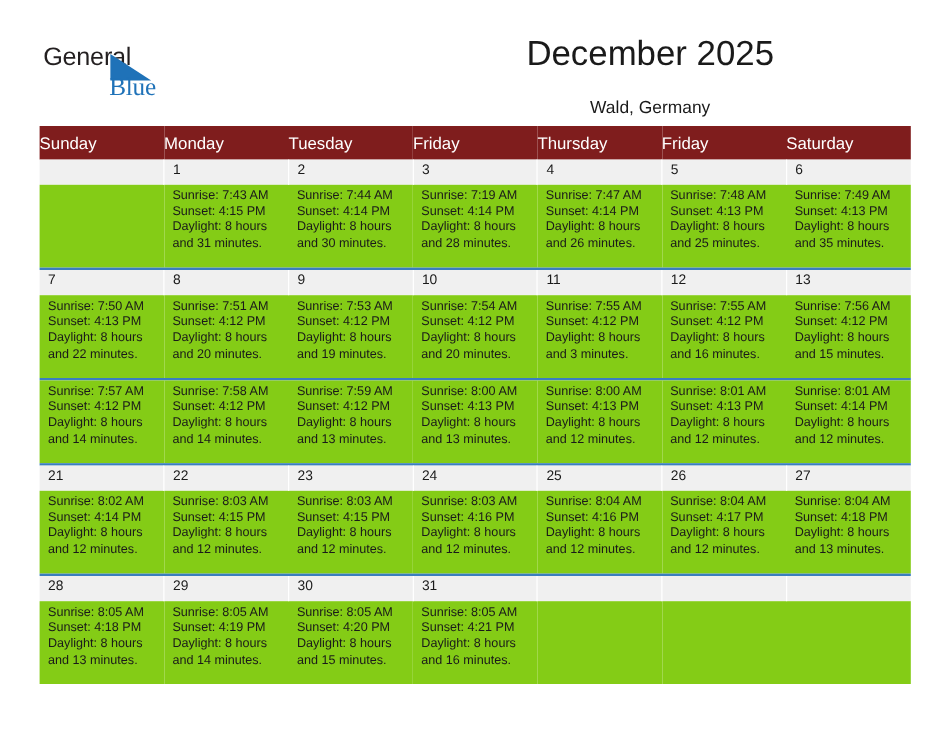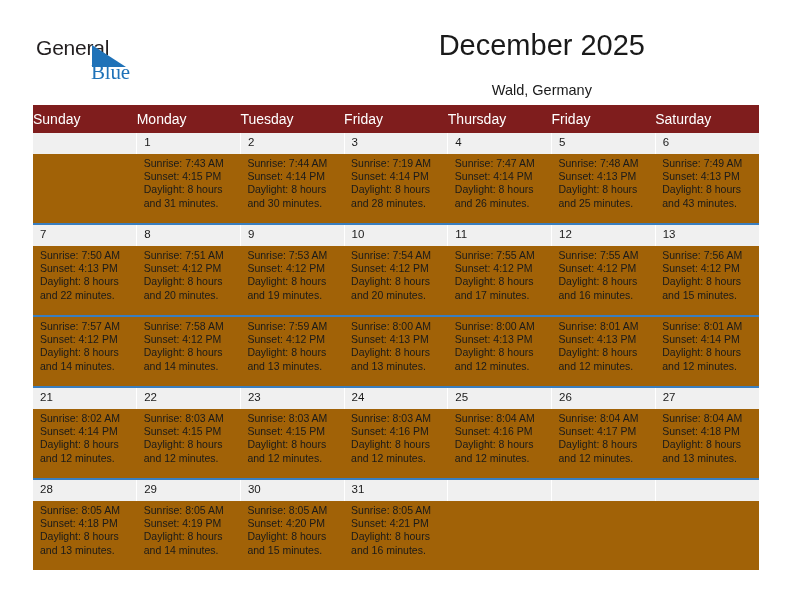--- a/index.html
+++ b/index.html
@@ -120,21 +120,21 @@
     font-family: "Liberation Sans", sans-serif;
   }
   .daynum-row td:first-child {
     border-left: none;
   }
   .daynum-row td.empty {
     background: #f0f0f0;
   }
 
   .info-row td {
-    background: #a16207;
+    background: #84cc16;
     font-size: 10.5px;
     line-height: 13.2px;
     color: #1a1a1a;
     padding: 3px 6px 8px 7px;
     vertical-align: top;
     height: 58px;
     font-family: "Liberation Sans", sans-serif;
   }
   .sep-row td {
     padding: 0;
@@ -230,21 +230,21 @@
         <td>
           <span class="info-line">Sunrise: 7:48 AM</span>
           <span class="info-line">Sunset: 4:13 PM</span>
           <span class="info-line">Daylight: 8 hours</span>
           <span class="info-line">and 25 minutes.</span>
         </td>
         <td>
           <span class="info-line">Sunrise: 7:49 AM</span>
           <span class="info-line">Sunset: 4:13 PM</span>
           <span class="info-line">Daylight: 8 hours</span>
-          <span class="info-line">and 43 minutes.</span>
+          <span class="info-line">and 35 minutes.</span>
         </td>
       </tr>
       <tr class="sep-row">
           <td colspan="7"></td>
         </tr>
 
       <tr class="daynum-row">
         <td>7</td>
         <td>8</td>
         <td>9</td>
@@ -275,21 +275,21 @@
         <td>
           <span class="info-line">Sunrise: 7:54 AM</span>
           <span class="info-line">Sunset: 4:12 PM</span>
           <span class="info-line">Daylight: 8 hours</span>
           <span class="info-line">and 20 minutes.</span>
         </td>
         <td>
           <span class="info-line">Sunrise: 7:55 AM</span>
           <span class="info-line">Sunset: 4:12 PM</span>
           <span class="info-line">Daylight: 8 hours</span>
-          <span class="info-line">and 17 minutes.</span>
+          <span class="info-line">and 3 minutes.</span>
         </td>
         <td>
           <span class="info-line">Sunrise: 7:55 AM</span>
           <span class="info-line">Sunset: 4:12 PM</span>
           <span class="info-line">Daylight: 8 hours</span>
           <span class="info-line">and 16 minutes.</span>
         </td>
         <td>
           <span class="info-line">Sunrise: 7:56 AM</span>
           <span class="info-line">Sunset: 4:12 PM</span>

